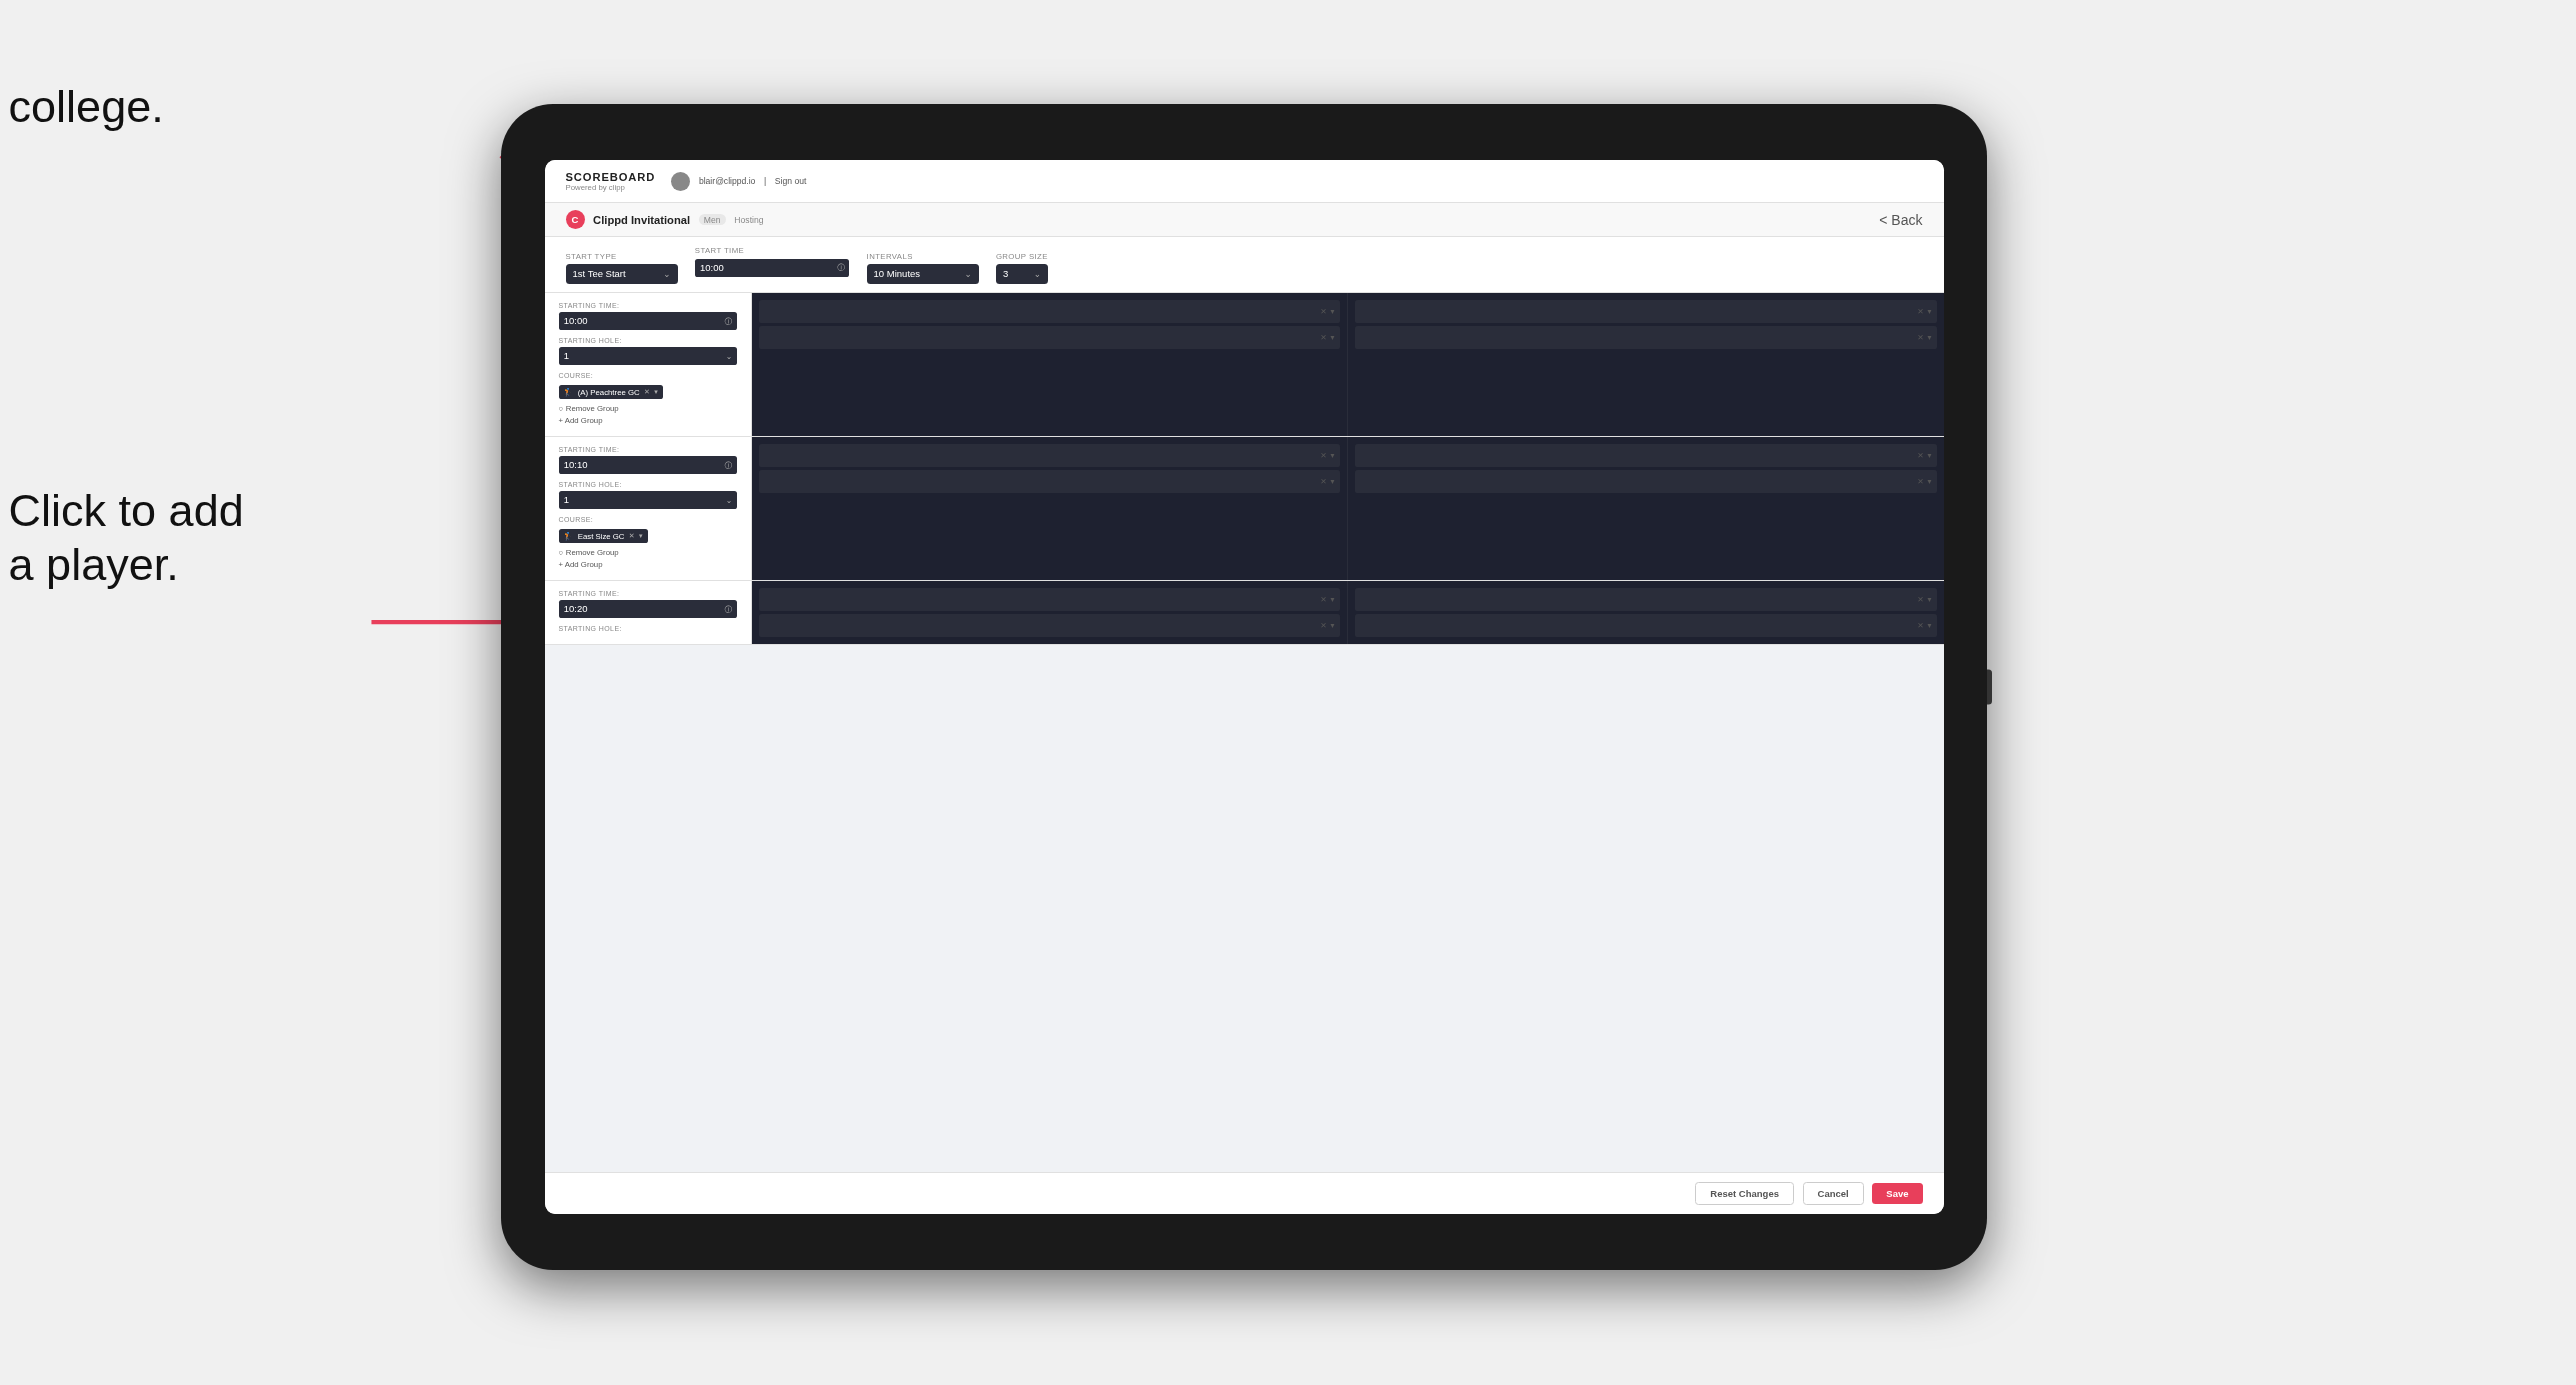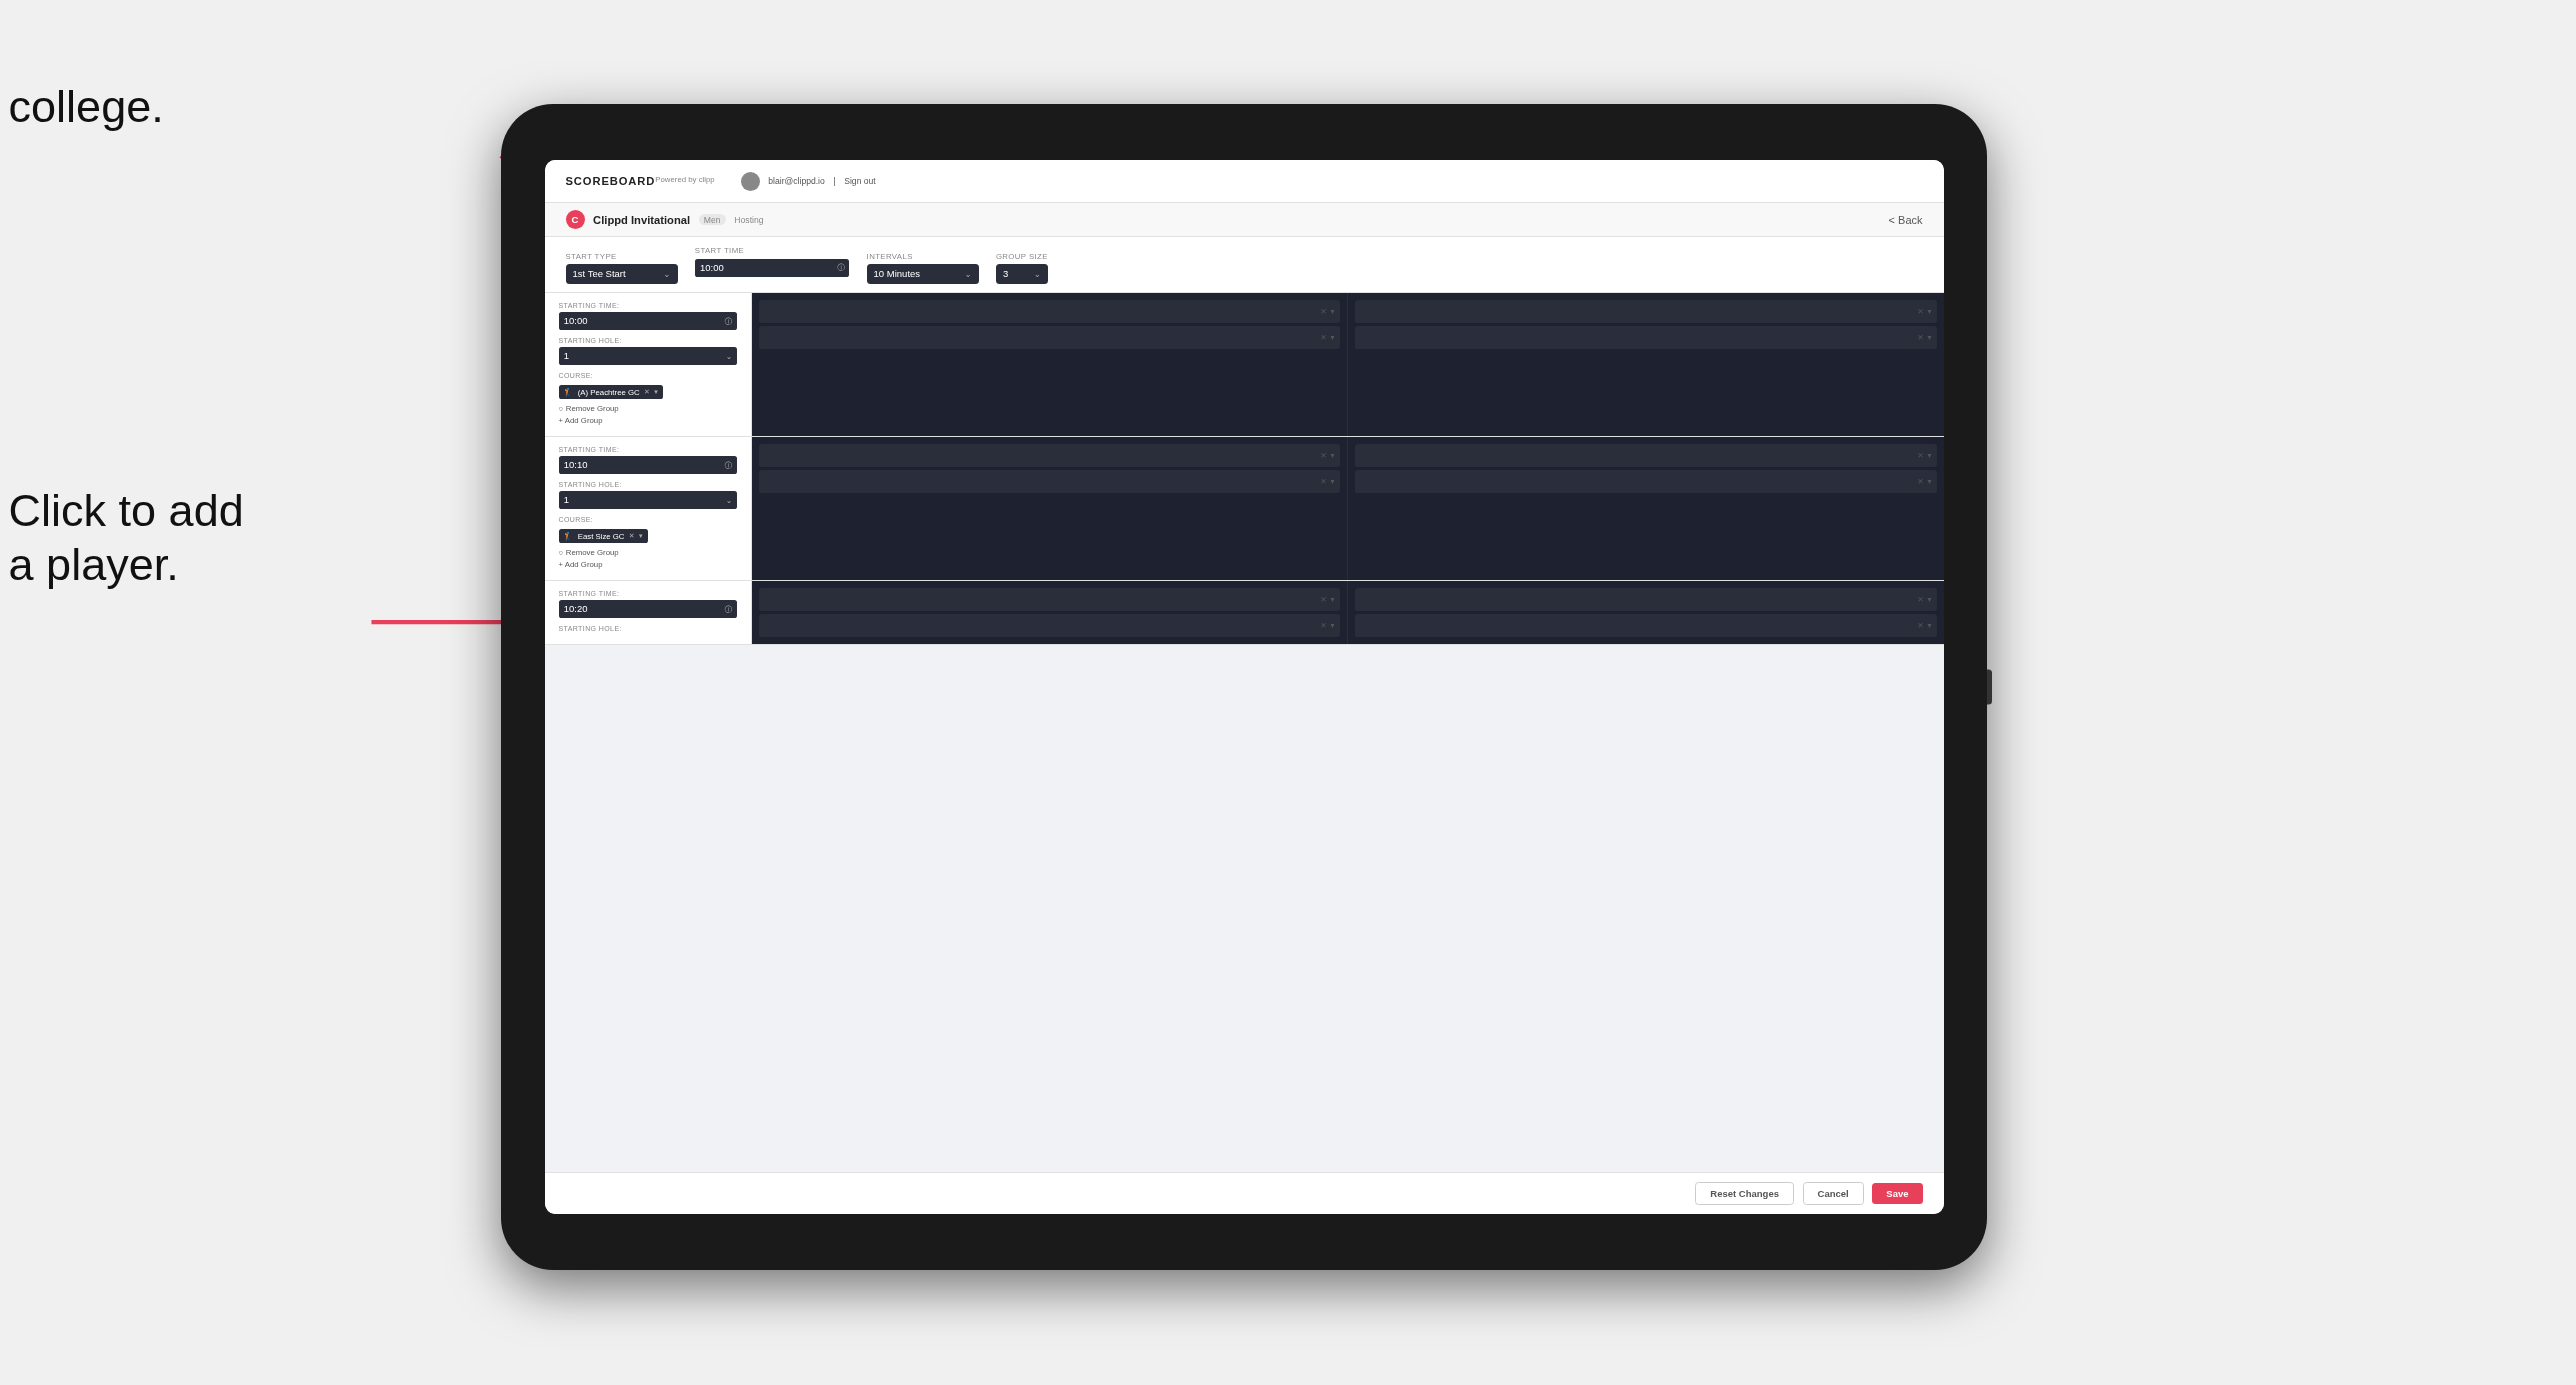--- a/index.html
+++ b/index.html
@@ -60,22 +60,22 @@
       border-bottom: 0.9px solid #e0e0e0;
       display: flex;
       align-items: center;
       padding: 0 21px;
       height: 43px;
       flex-shrink: 0;
     }
 
     .nav-brand {
       display: flex;
-      flex-direction: row;
-      margin-right: 26px;
+      flex-direction: column;
+      margin-right: 16px;
     }
     .nav-brand-title {
       font-size: 11.2px;
       font-weight: 700;
       letter-spacing: 0.9px;
       color: #222;
     }
     .nav-brand-sub {
       font-size: 7.8px;
       color: #888;
@@ -160,21 +160,21 @@
       color: #888;
       background: #e8e8e8;
       padding: 0.9px 5.2px;
       border-radius: 8.6px;
     }
     .sub-header-hosting {
       font-size: 8.6px;
       color: #888;
     }
     .back-link {
-      font-size: 11px;
+      font-size: 14px;
       color: #555;
       cursor: pointer;
     }
 
     
     .form-controls {
       background: #fff;
       padding: 8.6px 21px;
       display: flex;
       gap: 17.3px;

